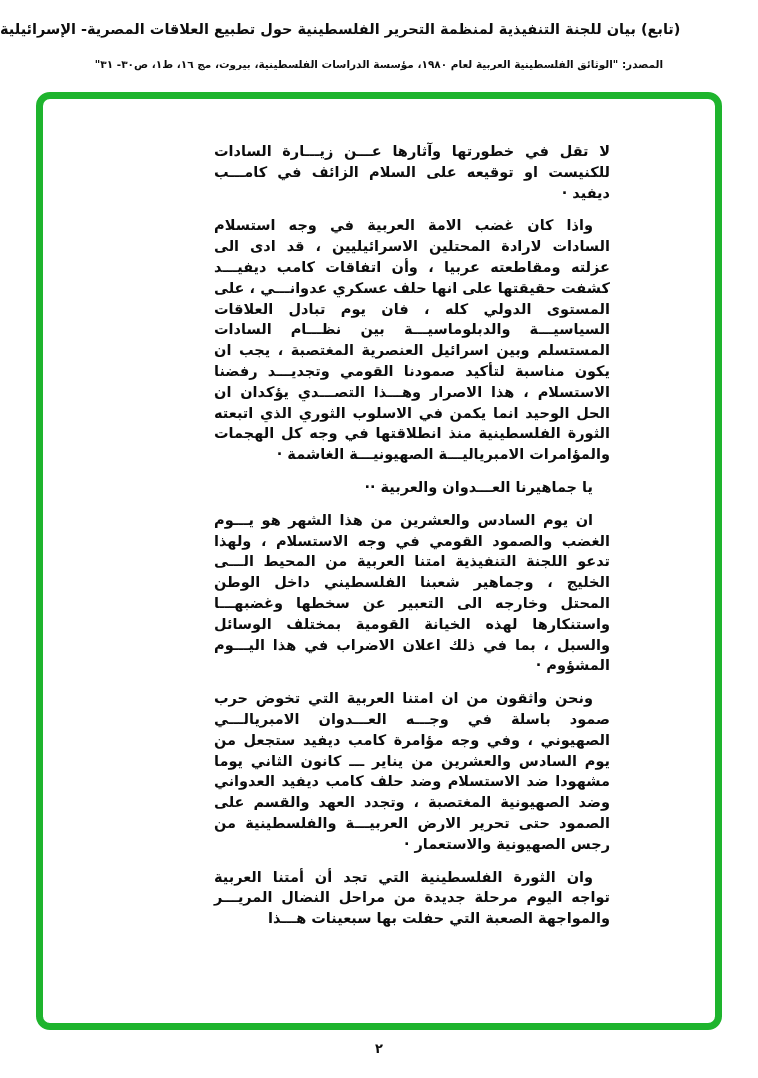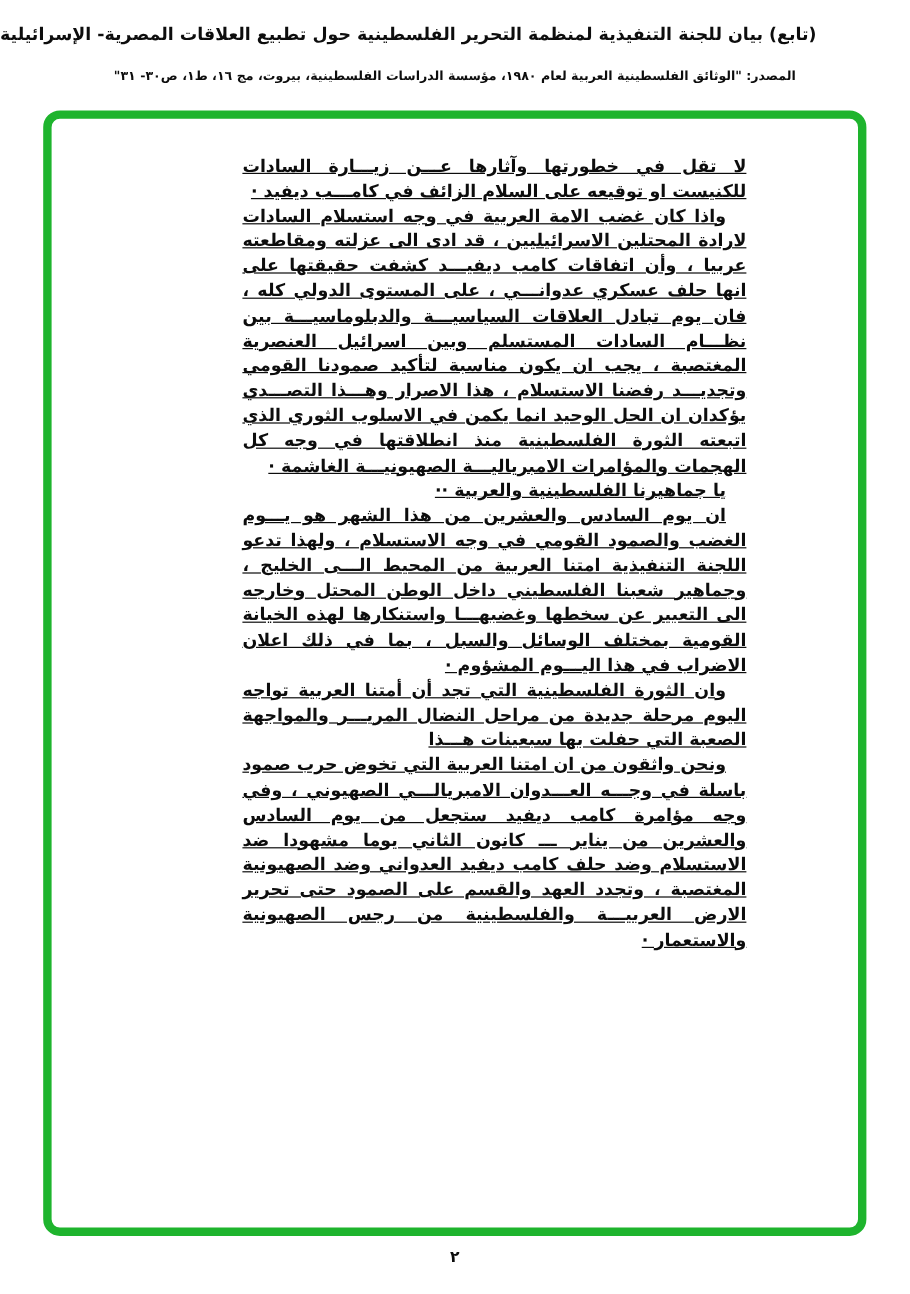--- a/index.html
+++ b/index.html
@@ -34,43 +34,42 @@
     position:absolute;
     top:129px; right:136px;
     width:420px;
     direction:rtl;
     font-size:14.5px;
     font-weight:700;
     line-height:20.8px;
     text-align:justify;
   }
   .text-column p {
-    margin:0;
+    margin:12px;
     text-align:justify;
     text-align-last:right;
-    text-decoration:underline;
   }
   .text-column p.ind { text-indent:17px; }
   .page-number {
     position:absolute; top:1041px; left:0; right:0;
     text-align:center;
     font-size:13px; font-weight:700;
   }
 </style>
 </head>
 <body>
 
 <div class="doc-title">(تابع) بيان للجنة التنفيذية لمنظمة التحرير الفلسطينية حول تطبيع العلاقات المصرية- الإسرائيلية</div>
 
 <div class="doc-source">المصدر: "الوثائق الفلسطينية العربية لعام ١٩٨٠، مؤسسة الدراسات الفلسطينية، بيروت، مج ١٦، ط١، ص٣٠- ٣١"</div>
 
 <div class="green-frame"></div>
 
 <div class="text-column">
   <p>لا تقل في خطورتها وآثارها عـــن زيـــارة السادات للكنيست او توقيعه على السلام الزائف في كامـــب ديفيد ·</p>
   <p class="ind">واذا كان غضب الامة العربية في وجه استسلام السادات لارادة المحتلين الاسرائيليين ، قد ادى الى عزلته ومقاطعته عربيا ، وأن اتفاقات كامب ديفيـــد كشفت حقيقتها على انها حلف عسكري عدوانـــي ، على المستوى الدولي كله ، فان يوم تبادل العلاقات السياسيـــة والدبلوماسيـــة بين نظـــام السادات المستسلم وبين اسرائيل العنصرية المغتصبة ، يجب ان يكون مناسبة لتأكيد صمودنا القومي وتجديـــد رفضنا الاستسلام ، هذا الاصرار وهـــذا التصـــدي يؤكدان ان الحل الوحيد انما يكمن في الاسلوب الثوري الذي اتبعته الثورة الفلسطينية منذ انطلاقتها في وجه كل الهجمات والمؤامرات الامبرياليـــة الصهيونيـــة الغاشمة ·</p>
-  <p class="ind">يا جماهيرنا الفلسطينية والعربية ··</p>
+  <p class="ind">يا جماهيرنا العـــدوان والعربية ··</p>
   <p class="ind">ان يوم السادس والعشرين من هذا الشهر هو يـــوم الغضب والصمود القومي في وجه الاستسلام ، ولهذا تدعو اللجنة التنفيذية امتنا العربية من المحيط الـــى الخليج ، وجماهير شعبنا الفلسطيني داخل الوطن المحتل وخارجه الى التعبير عن سخطها وغضبهـــا واستنكارها لهذه الخيانة القومية بمختلف الوسائل والسبل ، بما في ذلك اعلان الاضراب في هذا اليـــوم المشؤوم ·</p>
+  <p class="ind">ونحن واثقون من ان امتنا العربية التي تخوض حرب صمود باسلة في وجـــه العـــدوان الامبريالـــي الصهيوني ، وفي وجه مؤامرة كامب ديفيد ستجعل من يوم السادس والعشرين من يناير ـــ كانون الثاني يوما مشهودا ضد الاستسلام وضد حلف كامب ديفيد العدواني وضد الصهيونية المغتصبة ، وتجدد العهد والقسم على الصمود حتى تحرير الارض العربيـــة والفلسطينية من رجس الصهيونية والاستعمار ·</p>
   <p class="ind">وان الثورة الفلسطينية التي تجد أن أمتنا العربية تواجه اليوم مرحلة جديدة من مراحل النضال المريـــر والمواجهة الصعبة التي حفلت بها سبعينات هـــذا</p>
-  <p class="ind">ونحن واثقون من ان امتنا العربية التي تخوض حرب صمود باسلة في وجـــه العـــدوان الامبريالـــي الصهيوني ، وفي وجه مؤامرة كامب ديفيد ستجعل من يوم السادس والعشرين من يناير ـــ كانون الثاني يوما مشهودا ضد الاستسلام وضد حلف كامب ديفيد العدواني وضد الصهيونية المغتصبة ، وتجدد العهد والقسم على الصمود حتى تحرير الارض العربيـــة والفلسطينية من رجس الصهيونية والاستعمار ·</p>
 </div>
 
 <div class="page-number">٢</div>
 
 </body></html>

